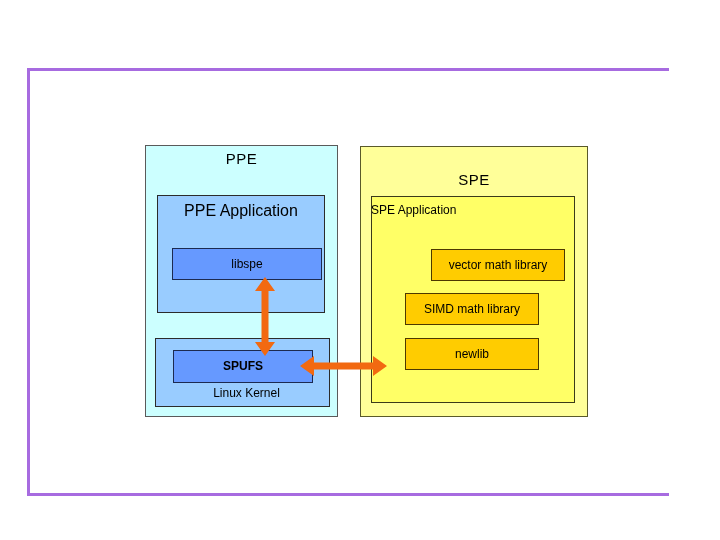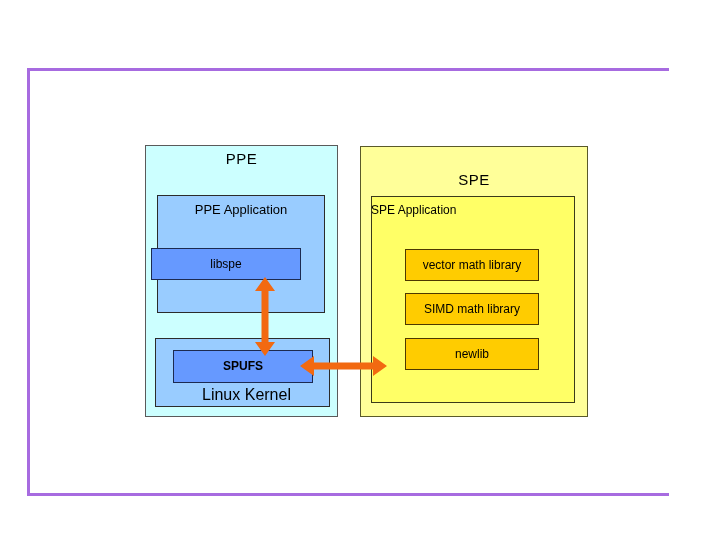--- a/index.html
+++ b/index.html
@@ -31,37 +31,37 @@
     left: 145px; top: 150px; width: 193px;
     text-align: center; font-size: 15px; letter-spacing: 0.5px;
   }
   .ppe-app {
     left: 157px; top: 195px; width: 168px; height: 118px;
     background: var(--ppe-inner-fill, #99ccff);
     border: 1px solid #2b2b2b;
   }
   .ppe-app-title {
     left: 157px; top: 202px; width: 168px;
-    text-align: center; font-size: 13px;
+    text-align: center; font-size: 16px;
   }
   .blue-module {
     background: var(--blue-module-fill, #6699ff);
     border: 1px solid #1c2a50;
     text-align: center; font-size: 12px;
   }
-  .libspe { left: 151px; top: 248px; width: 150px; height: 32px; line-height: 30px; }
+  .libspe { left: 172px; top: 248px; width: 150px; height: 32px; line-height: 30px; }
   .linux-kernel {
     left: 155px; top: 338px; width: 175px; height: 69px;
     background: var(--ppe-inner-fill, #99ccff);
     border: 1px solid #2b2b2b;
   }
   .spufs { left: 173px; top: 350px; width: 140px; height: 33px; line-height: 31px; font-weight: bold; }
   .linux-kernel-label {
     left: 155px; top: 386px; width: 175px;
-    text-align: center; font-size: 16px; padding-left: 8px;
+    text-align: center; font-size: 12px; padding-left: 8px;
   }
 
   
   .spe-outer {
     left: 360px; top: 146px; width: 228px; height: 271px;
     background: var(--spe-outer-fill, #ffff99);
     border: 1px solid #5a5a2a;
   }
   .spe-title {
     left: 360px; top: 151px; width: 228px;
@@ -75,21 +75,21 @@
   .spe-app-title {
     left: 371px; top: 203px; width: 204px;
     font-size: 12px;
   }
   .yellow-module {
     left: 405px; width: 134px; height: 32px; line-height: 30px;
     background: var(--yellow-module-fill, #ffcc00);
     border: 1px solid #4d3800;
     text-align: center; font-size: 12px;
   }
-  .vector-box { top: 249px; }
+  .vector-box { top: 249px; margin-left: 26px; }
   .simd-box   { top: 293px; }
   .newlib-box { top: 338px; }
 
   .arrows {
     left: 0; top: 0; width: 720px; height: 540px;
     pointer-events: none;
   }
   .arrows polygon { fill: var(--arrow, #f26911); }
 </style>
 </head>

